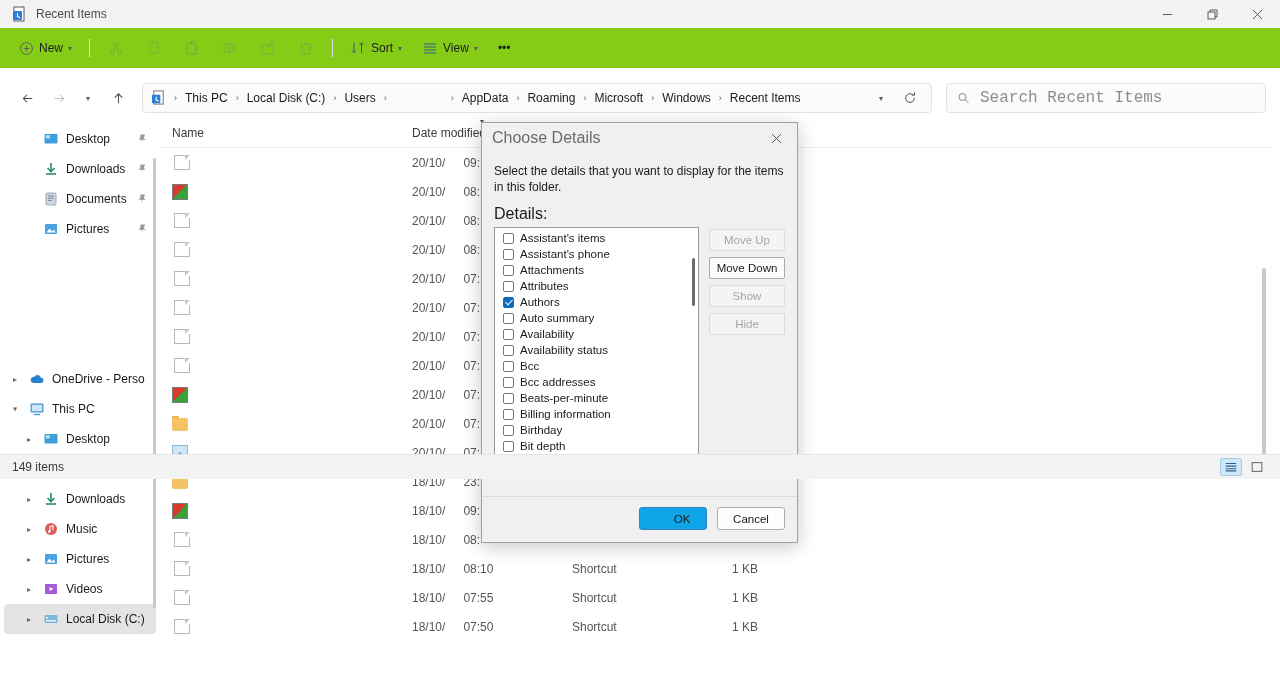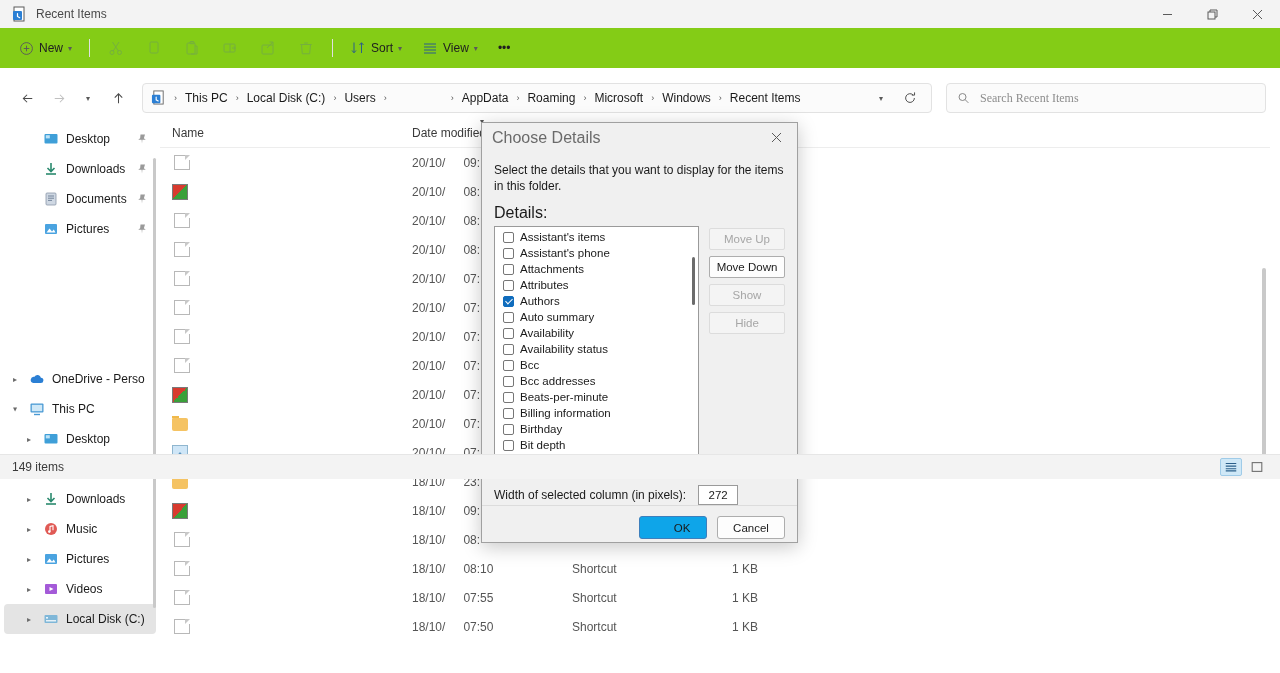--- a/index.html
+++ b/index.html
@@ -69,22 +69,22 @@
   .crumb { font-size: 12px; color: #1a1a1a; padding: 3px 5px; border-radius: 3px; white-space: nowrap; }
   .crumb-sep { color: #555; font-size: 9px; padding: 0 2px; }
   .crumb-gap { width: 58px; }
   .crumb-tools { margin-left: auto; display: flex; align-items: center; gap: 4px; }
   .searchbox {
     flex: 0 0 auto; width: 320px; height: 30px; margin-left: 12px;
     background: #fbfbfb; border: 1px solid #e2e2e2; border-radius: 4px;
     display: flex; align-items: center; padding: 0 10px; gap: 8px;
   }
   .searchbox input {
-    border: 0; outline: 0; background: transparent; font-size: 12px;
-    color: #1a1a1a; width: 100%; font-family: Liberation Serif, serif;
+    border: 0; outline: 0; background: transparent; font-size: 16px;
+    color: #1a1a1a; width: 100%; font-family: Liberation Mono, monospace;
   }
   .searchbox input::placeholder { color: #8d8d8d; }
 
   
   .sidebar {
     position: absolute; top: 118px; left: 0; width: 160px; height: 530px;
     background: #ffffff; overflow: hidden; padding-top: 6px;
   }
   .side-item {
     height: 30px; display: flex; align-items: center; gap: 7px;
@@ -852,24 +852,20 @@
         </div>
 
         <div class="btncol">
           <div class="dbtn disabled">Move Up</div>
           <div class="dbtn">Move Down</div>
           <div class="dbtn disabled">Show</div>
           <div class="dbtn disabled">Hide</div>
         </div>
       </div>
 
-      <div class="widthrow">
-        <span>Width of selected column (in pixels):</span>
-        <span class="width-input">272</span>
-      </div>
     </div>
 
     <div class="dlg-footer">
       <div class="fbtn primary">OK</div>
       <div class="fbtn">Cancel</div>
     </div>
   </div>
 
   <div class="statusbar">
     <span>149 items</span>

